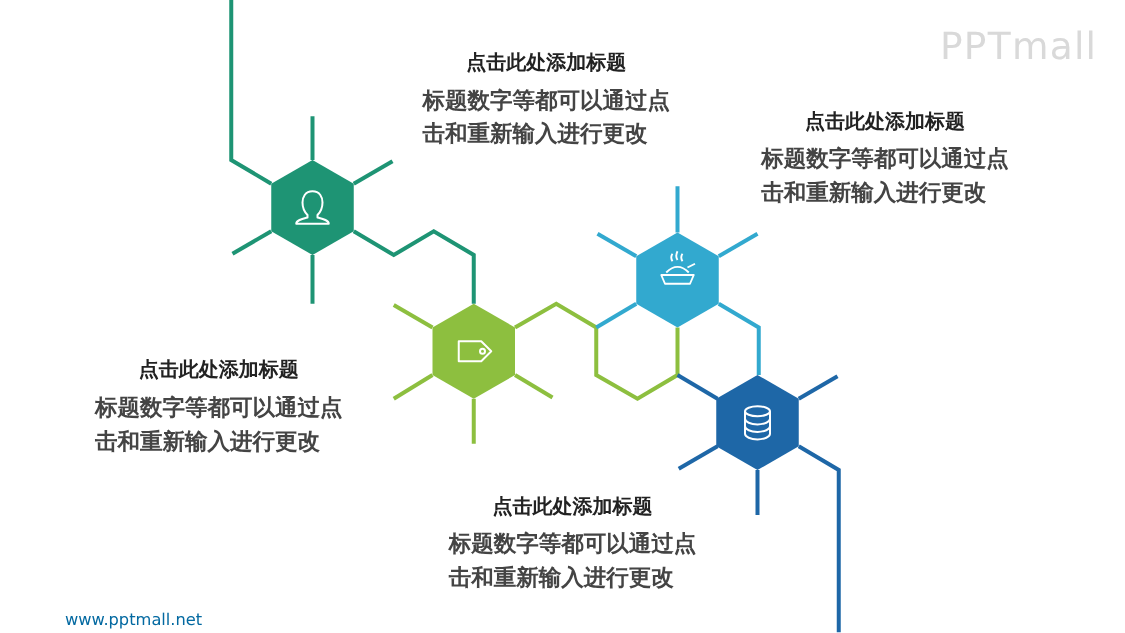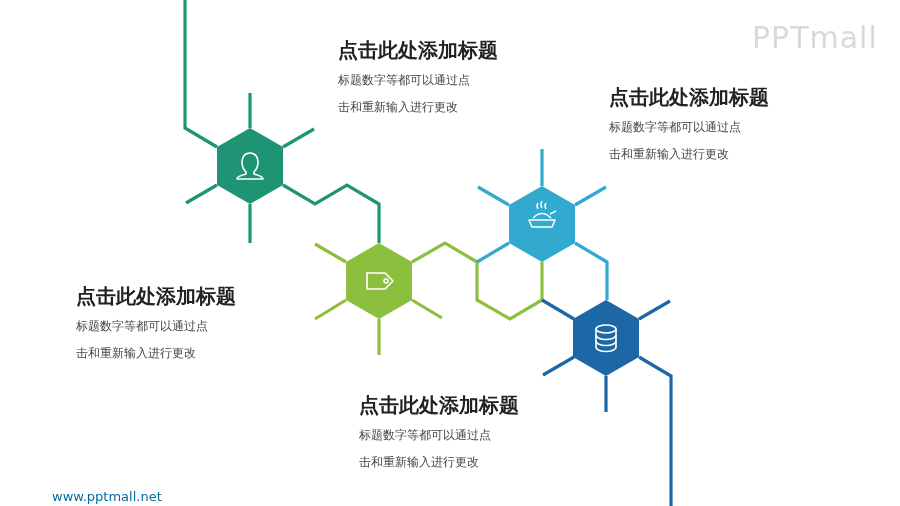--- a/index.html
+++ b/index.html
@@ -1,21 +1,21 @@
 <!DOCTYPE html>
 <html><head>
 <meta charset="utf-8">
 <style>
   html, body { margin:0; padding:0; }
   body { width:900px; height:506px; background:#ffffff; position:relative; overflow:hidden;
          font-family:"DejaVu Sans","Liberation Sans",sans-serif; }
   #diagram { position:absolute; left:0; top:0; }
   .block { position:absolute; }
-  .block .title { font-size:20px; font-weight:bold; color:#222222; line-height:20px; margin:0 0 7px 0; white-space:nowrap; }
-  .block .desc { font-size:12px; color:#444444; line-height:27px; white-space:nowrap; }
+  .block .title { font-size:16px; font-weight:bold; color:#222222; line-height:20px; margin:0 0 7px 0; white-space:nowrap;text-align:center; }
+  .block .desc { font-size:18px; color:#444444; line-height:27px; white-space:nowrap;font-weight:bold; }
   .logo { position:absolute; left:752px; top:20px; font-size:30px; color:#d9d9d9; font-weight:normal; letter-spacing:1px; }
   .url { position:absolute; left:52px; top:489px; font-size:13px; color:#0369a1; }
 </style>
 </head>
 <body>
 
 <svg id="diagram" width="900" height="506" viewBox="0 0 900 506">
   <g fill="none" stroke-width="3.2" stroke-linecap="butt" stroke-linejoin="miter">
 
     <g stroke="#1e9474">

